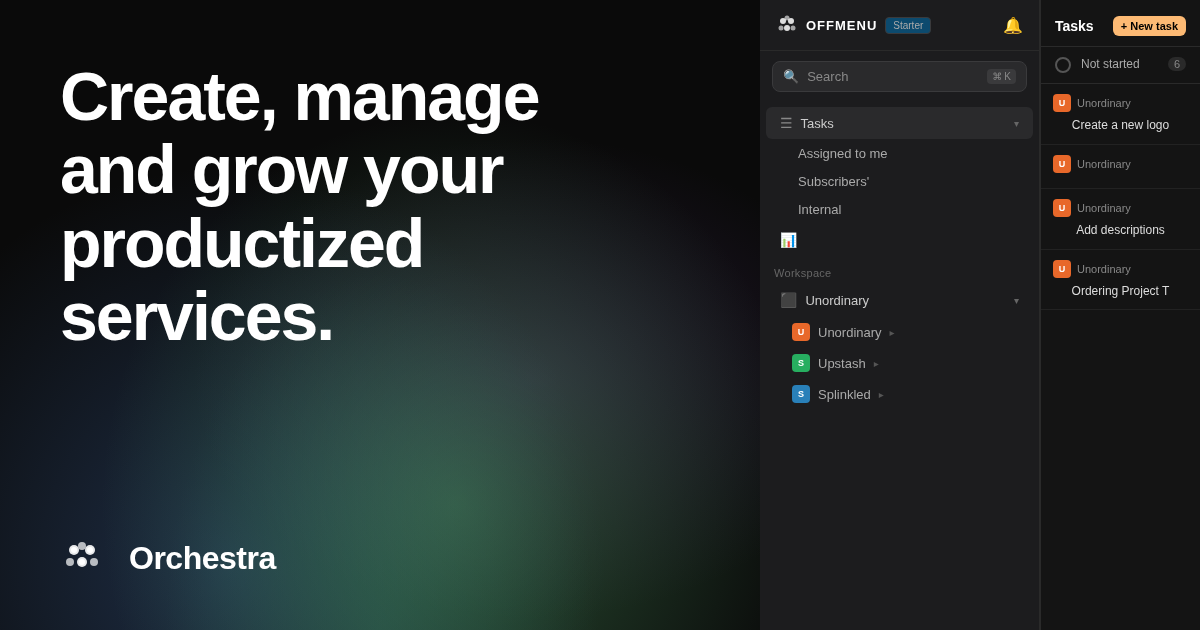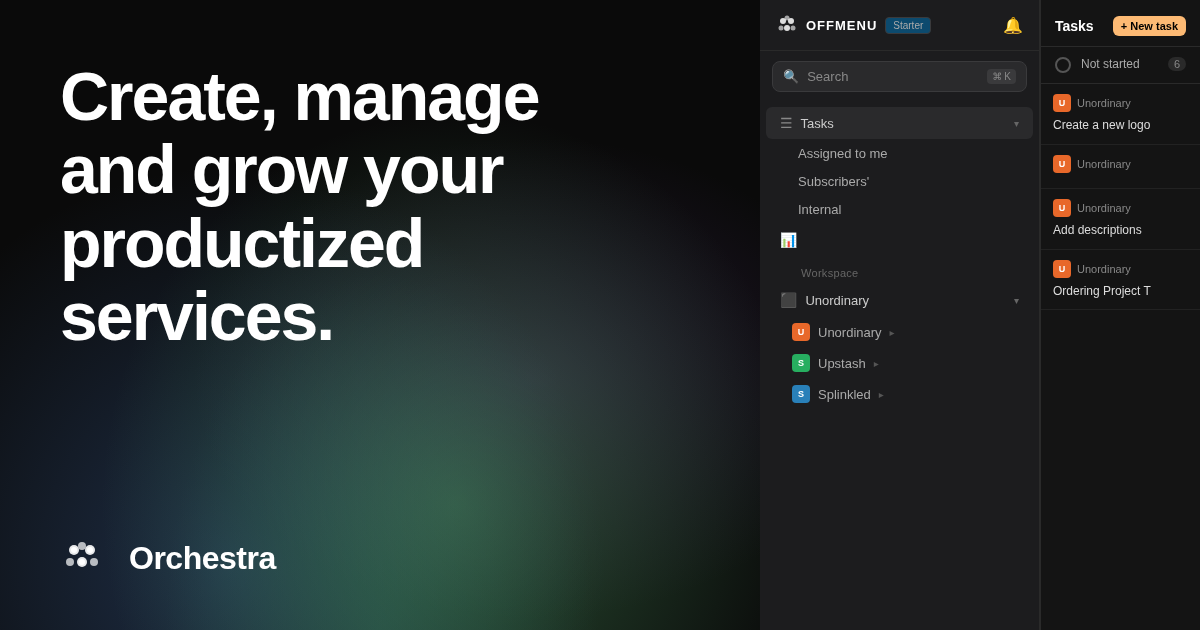--- a/index.html
+++ b/index.html
@@ -214,21 +214,20 @@
       color: #aaaaaa;
       font-size: 13px;
     }
 
     .section-label {
       padding: 10px 14px 4px 14px;
       font-size: 11px;
       color: #666;
       font-weight: 500;
       letter-spacing: 0.3px;
-      margin-left: 27px;
     }
 
     .subscriber-item {
       display: flex;
       align-items: center;
       gap: 8px;
       padding: 6px 14px 6px 26px;
       cursor: pointer;
       border-radius: 6px;
       margin: 1px 6px;
@@ -333,20 +332,21 @@
 
     .task-company {
       font-size: 11px;
       color: #888;
     }
 
     .task-title {
       font-size: 12px;
       color: #dddddd;
       line-height: 1.4;
+      text-align: center;
     }
   </style>
 </head>
 <body>
 
 <div class="hero">
   <div class="hero-gradient"></div>
   <div class="hero-content">
     <h1 class="hero-title">Create, manage and grow your productized services.</h1>
     <div class="orchestra-logo">

